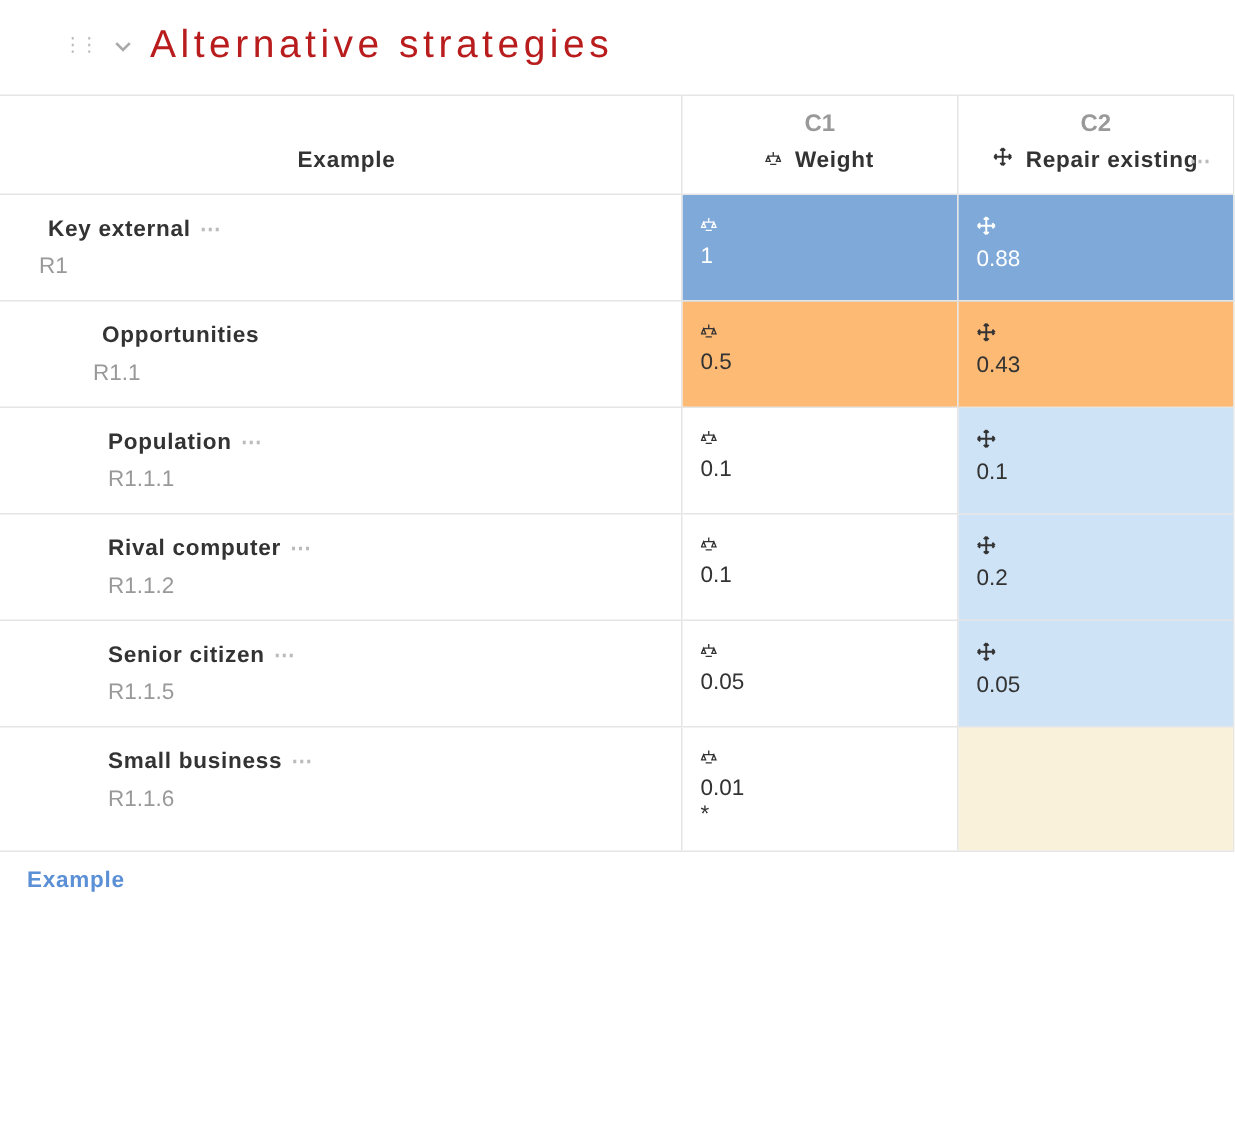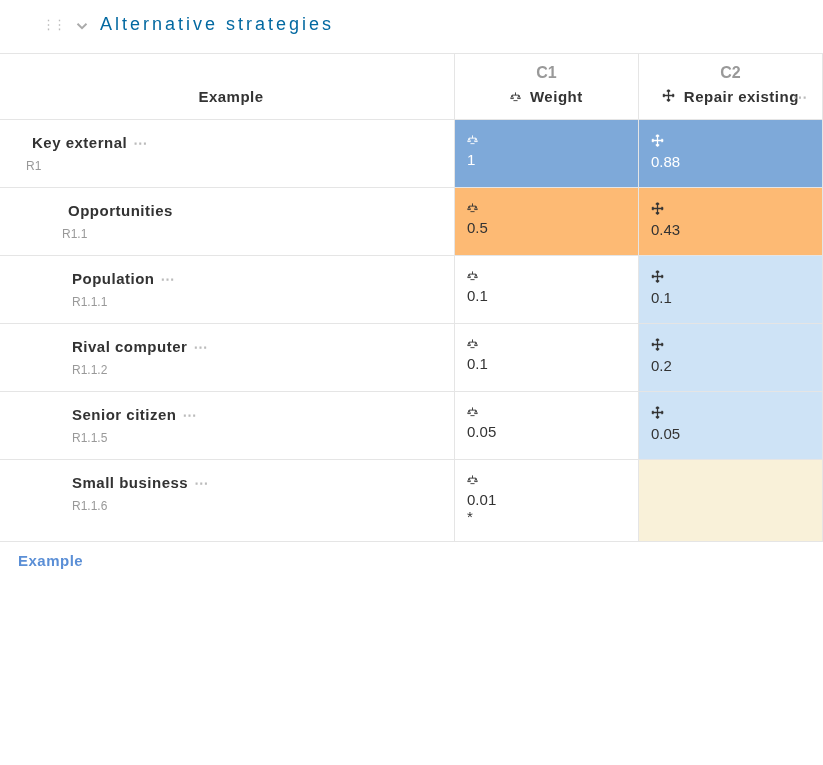--- a/index.html
+++ b/index.html
@@ -1,35 +1,35 @@
 <!DOCTYPE html>
 <html><head>
 <meta charset="utf-8">
 <style>
 * { box-sizing: border-box; margin: 0; padding: 0; }
 body { font-family: Arial, Helvetica, sans-serif; background: #fff; font-size: 14px; color: #333; }
 .container { width: 823px; }
 .header { display: flex; align-items: center; padding: 14px 18px 18px 42px; gap: 12px; }
 .drag-dots { color: #bbb; font-size: 13px; letter-spacing: -2px; }
 .chevron { color: #aaa; cursor: pointer; }
-.header-title { color: #0369a1; font-size: 18px; letter-spacing: 3px; font-weight: 400; }
+.header-title { color: #b91c1c; font-size: 26px; letter-spacing: 3px; font-weight: 400; }
 .table { border-collapse: collapse; width: 100%; }
 .thead-row { border-top: 1px solid #e5e5e5; }
 .th-label { width: 420px; padding: 0 18px 14px 26px; vertical-align: bottom; border-right: 1px solid #e5e5e5; }
 .col-id { color: #999; font-size: 16px; display: block; padding: 10px 0 6px; }
 .th-col { width: 170px; padding: 0 12px 14px 12px; vertical-align: bottom; border-right: 1px solid #e5e5e5; position: relative; }
 .th-name { font-weight: 700; font-size: 15px; letter-spacing: 0.5px; }
 .th-icon { font-size: 11px; margin-right: 4px; }
 .col-actions { position: absolute; right: 10px; bottom: 14px; display: flex; gap: 6px; align-items: center; color: #aaa; }
 .dots { color: #bbb; font-size: 14px; letter-spacing: -1px; }
 .row { border-top: 1px solid #e5e5e5; }
 .row-label { padding: 14px 18px 14px 26px; vertical-align: top; border-right: 1px solid #e5e5e5; }
-.row-name { font-weight: 700; font-size: 15px; letter-spacing: 0.5px; display: flex; align-items: flex-end; gap: 6px; }
+.row-name { font-weight: 700; font-size: 15px; letter-spacing: 0.5px; display: flex; align-items: flex-start; gap: 6px; }
 .bullet { font-size: 13px; display: inline-flex; }
-.row-id { color: #999; font-size: 12px; margin-top: 8px; display: flex; align-items: center; gap: 6px; }
+.row-id { color: #999; font-size: 15px; margin-top: 8px; display: flex; align-items: center; gap: 6px; }
 .indent-1 { padding-left: 62px; }
 .indent-2 { padding-left: 72px; }
 .cell { padding: 14px 12px 16px; vertical-align: top; border-right: 1px solid #e5e5e5; }
 .cell-icon { font-size: 11px; color: #333; display: block; margin-bottom: 4px; }
 .cell-val { font-size: 15px; }
 .bg-dark { background: #7ea9d9; color: #fff; }
 .bg-dark .cell-icon { color: #fff; }
 .bg-med { background: #fdba74; }
 .bg-light { background: #cee3f6; }
 .bg-cream { background: #f9f1d9; }

